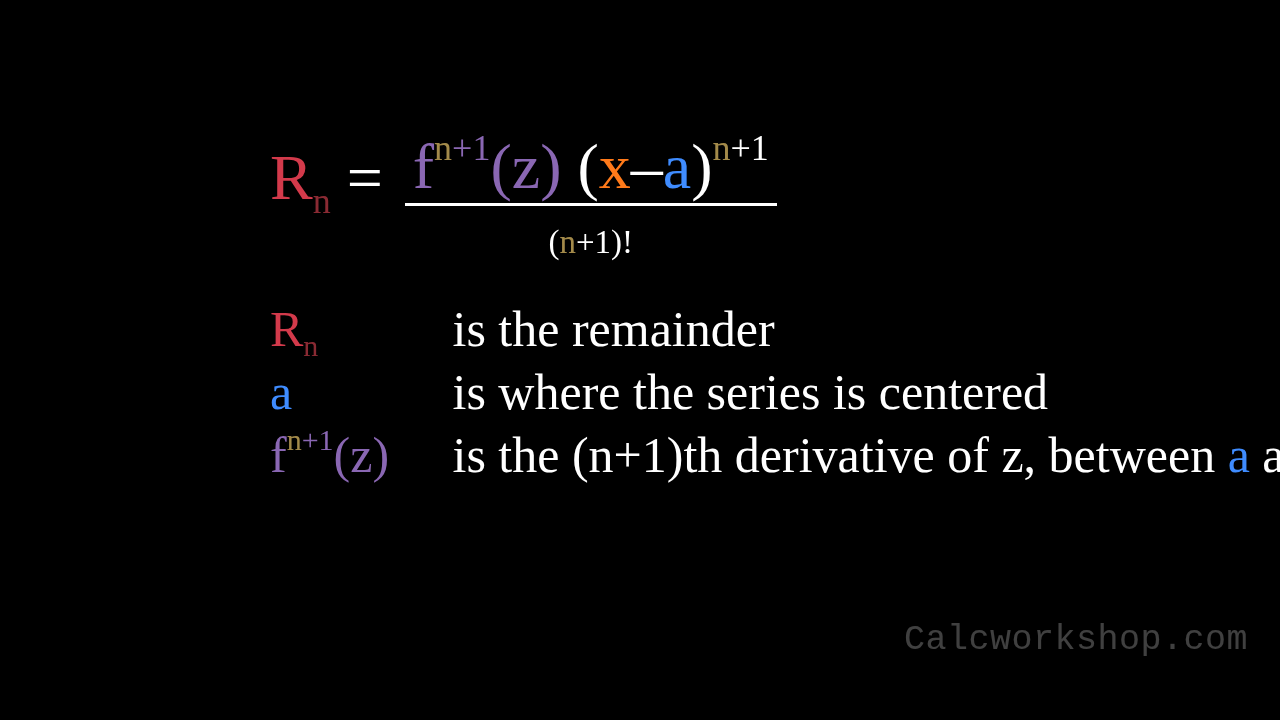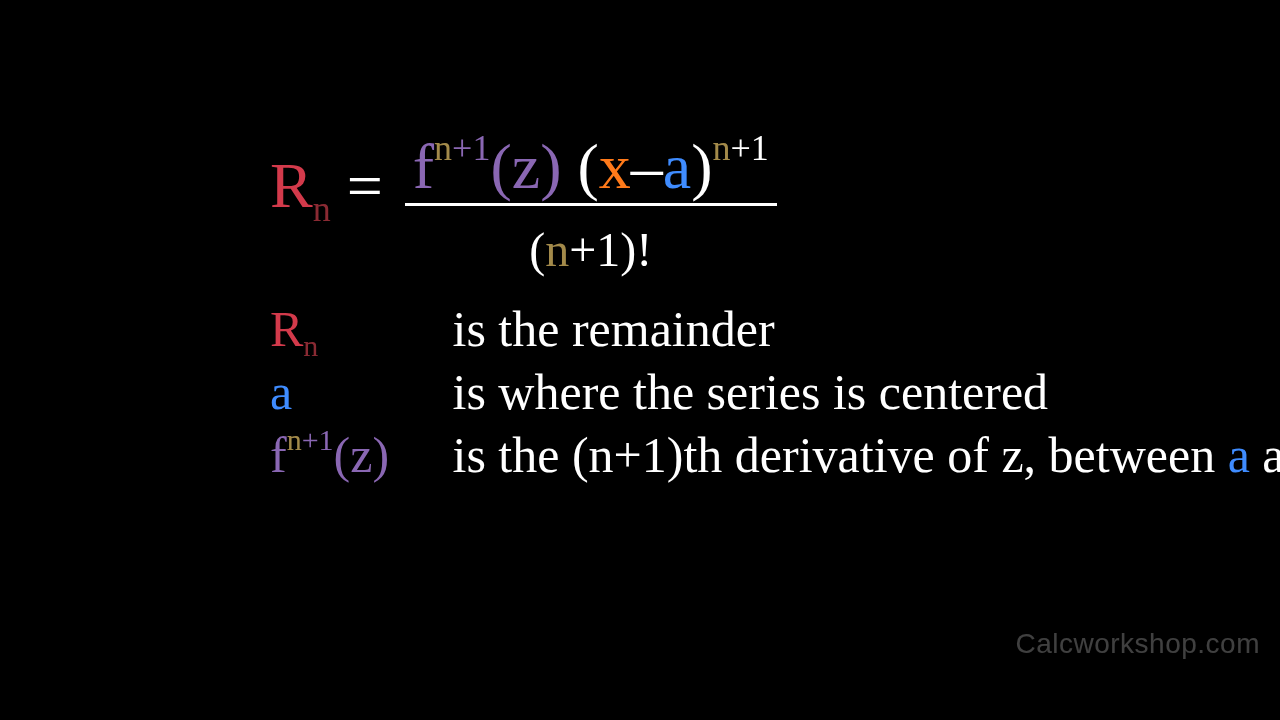--- a/index.html
+++ b/index.html
@@ -12,25 +12,25 @@
     font-family: Georgia, 'Times New Roman', serif;
   }
   .canvas {
     position: relative;
     width: 1280px;
     height: 672px;
     color: #fff;
   }
   .watermark {
     position: absolute;
-    right: 20px;
+    right: 32px;
     bottom: 12px;
     color: rgba(255,255,255,0.25);
-    font-family: Liberation Sans, sans-serif;
-    font-size: 28px;
+    font-family: Liberation Mono, monospace;
+    font-size: 35px;
     letter-spacing: 0.5px;
   }
 
   
   .formula {
     position: absolute;
     left: 270px;
     top: 110px;
     font-size: 64px;
     line-height: 1;
@@ -49,21 +49,21 @@
     margin-top: 20px;
   }
   .formula .frac .bar {
     display: block;
     border-top: 3px solid #fff;
     margin: 4px 0;
   }
   .fs-main { font-size: 64px; }
   .fs-sub  { font-size: 36px; vertical-align: -14px; }
   .fs-sup  { font-size: 36px; vertical-align: 28px; }
-  .fs-den  { font-size: 48px; font-family: Liberation Serif, serif; }
+  .fs-den  { font-size: 33px; font-family: Liberation Serif, serif; }
 
   
   .legend {
     position: absolute;
     left: 270px;
     top: 300px;
     font-size: 50px;
     line-height: 1.18;
   }
   .legend .row {

